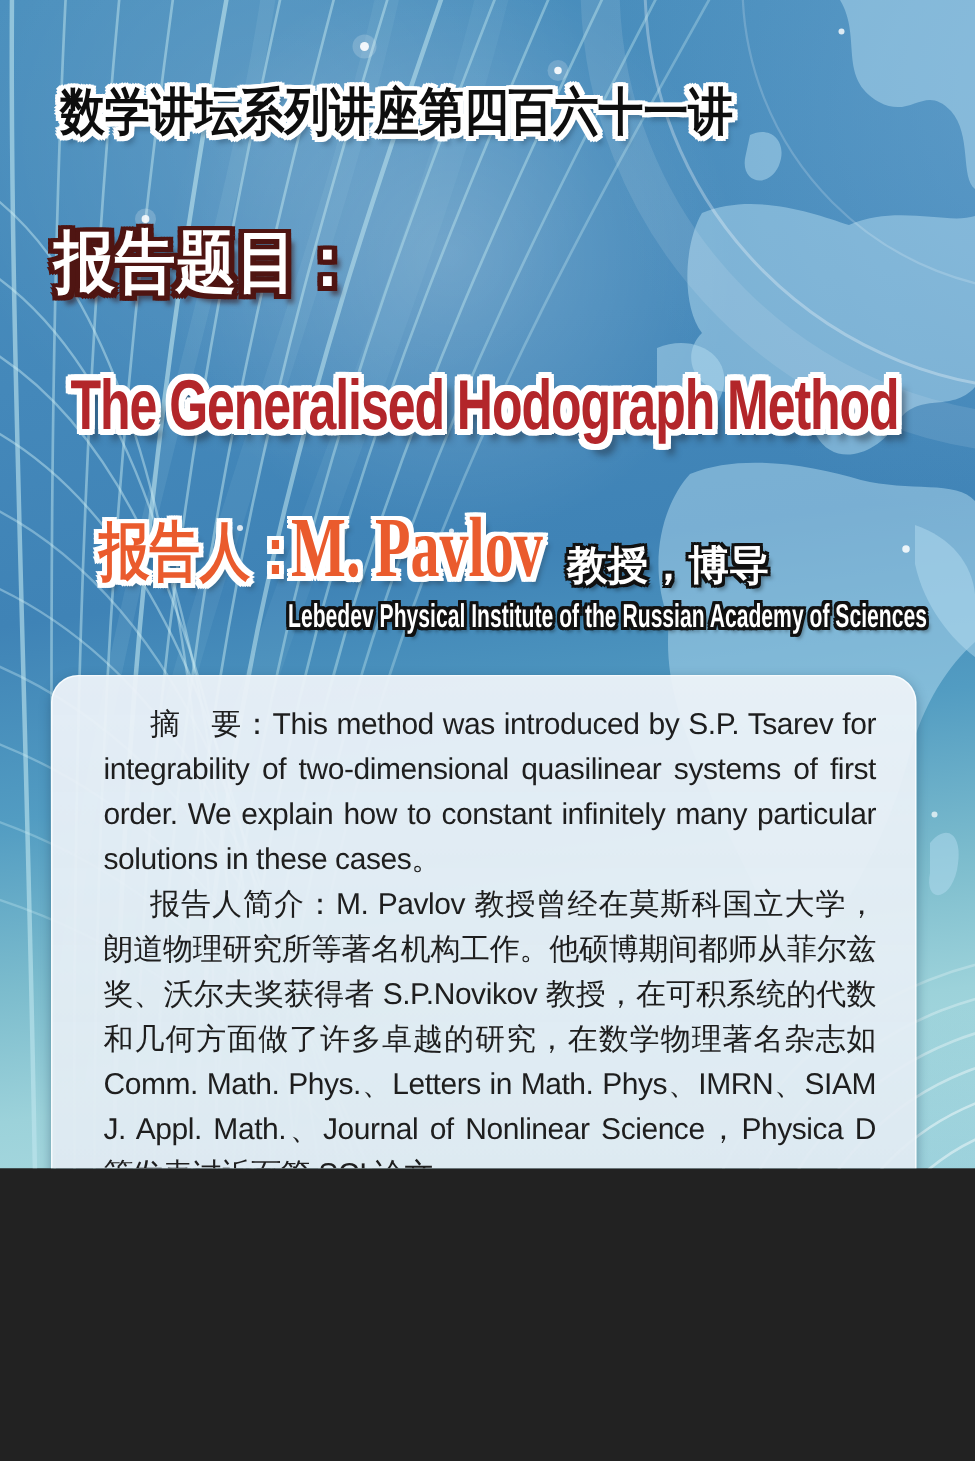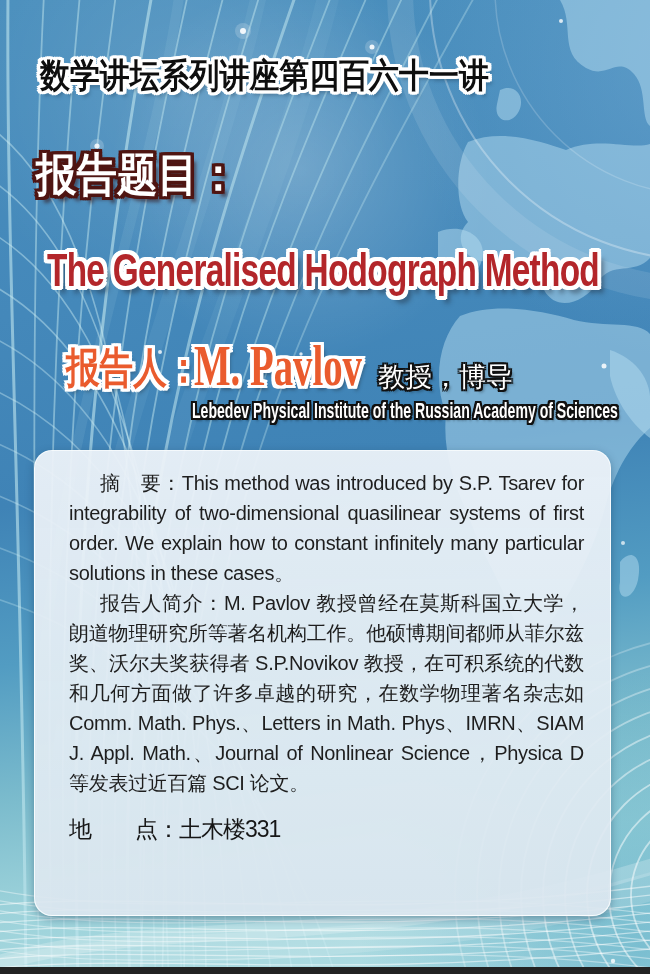--- a/index.html
+++ b/index.html
@@ -1,17 +1,17 @@
 <!DOCTYPE html>
 <html><head>
 <meta charset="utf-8">
 <style>
   html,body{margin:0;padding:0;background:#222;}
   .poster{
-    position:relative;width:650px;height:967px;overflow:hidden;margin:0;
+    position:relative;width:650px;height:779px;overflow:hidden;margin:0;
     font-family:"Liberation Sans",sans-serif;
     background:
       radial-gradient(circle at 640px 950px, rgba(70,160,190,0.50), rgba(70,160,190,0) 280px),
       radial-gradient(circle at 300px 170px, rgba(255,255,255,0.20), rgba(255,255,255,0) 190px),
       radial-gradient(circle at 180px 90px,  rgba(255,255,255,0.12), rgba(255,255,255,0) 220px),
       radial-gradient(circle at 700px 60px,  rgba(120,175,215,0.45), rgba(120,175,215,0) 300px),
       linear-gradient(172deg,#4a8fbd 0%,#4488ba 30%,#3f83b6 48%,#529cc2 63%,#7cbccd 76%,#9cd2da 86%,#b2dee4 100%);
   }
   .deco{position:absolute;left:0;top:0;width:650px;height:974px;}
   .abs{position:absolute;line-height:1;white-space:nowrap;}
@@ -62,21 +62,21 @@
     font-family:"Liberation Serif","DejaVu Serif",serif;
     transform:scaleX(0.68);transform-origin:left top;
     text-shadow:
       5px 0 #fff,-5px 0 #fff,0 3px #fff,0 -3px #fff,
       4px 2px #fff,-4px 2px #fff,4px -2px #fff,-4px -2px #fff,
       5px 3px #fff,-5px 3px #fff,5px -3px #fff,-5px -3px #fff,
       3px 3px #fff,-3px 3px #fff,3px -3px #fff,-3px -3px #fff,
       6px 5px 4px rgba(30,40,50,0.4);
   }
   .speaker-title{
-    left:378px;top:364px;font-size:27px;font-weight:normal;color:#ffffff;
+    left:378px;top:364px;font-size:27px;font-weight:bold;color:#ffffff;
     text-shadow:
       2px 0 #111,-2px 0 #111,0 2px #111,0 -2px #111,
       2px 2px #111,-2px 2px #111,2px -2px #111,-2px -2px #111,
       3px 3px 3px rgba(0,0,0,0.4);
   }
   .affiliation{
     left:192px;top:400px;font-size:22px;font-weight:bold;color:#ffffff;
     transform:scaleX(0.64);transform-origin:left top;
     text-shadow:
       3px 0 #111,-3px 0 #111,0 2px #111,0 -2px #111,

